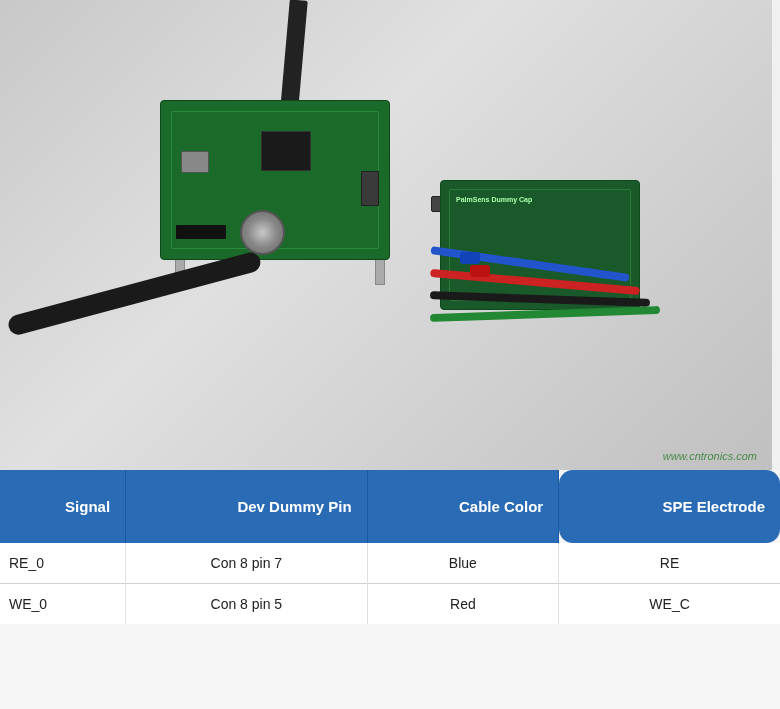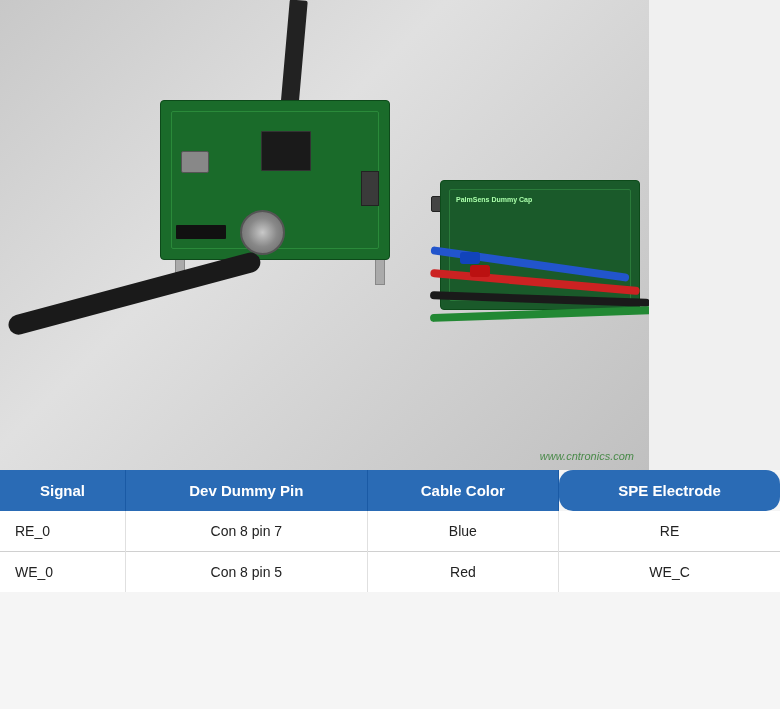--- a/index.html
+++ b/index.html
@@ -17,21 +17,21 @@
     }
 
     .container {
       width: 780px;
       height: 709px;
       display: flex;
       flex-direction: column;
     }
 
     .image-section {
-      width: 649px;
+      width: 772px;
       height: 470px;
       background: #d946ef;
       position: relative;
       overflow: hidden;
       flex-shrink: 0;
     }
 
     .pcb-scene {
       width: 100%;
       height: 100%;
@@ -281,43 +281,43 @@
       border-collapse: collapse;
       font-size: 15px;
     }
 
     thead tr {
       background: #2a6bb5;
     }
 
     thead th {
       color: white;
-      padding: 12px 15px;
-      text-align: center;
+      padding: 28px 15px;
+      text-align: right;
       font-weight: bold;
       font-size: 15px;
       border-right: 1px solid #1a5aa5;
     }
 
     thead th:last-child {
       border-right: none;
       border-radius: 14px;
     }
 
     tbody tr {
       background: #ffffff;
       border-bottom: 1px solid #d0d0d0;
     }
 
     tbody tr:last-child {
       border-bottom: none;
     }
 
     tbody td {
-      padding: 12px 15px;
+      padding: 12px 9px;
       text-align: center;
       color: #222;
       font-size: 14px;
       border-right: 1px solid #e0e0e0;
     }
 
     tbody td:first-child {
       text-align: left;
       font-weight: 500;
     }

